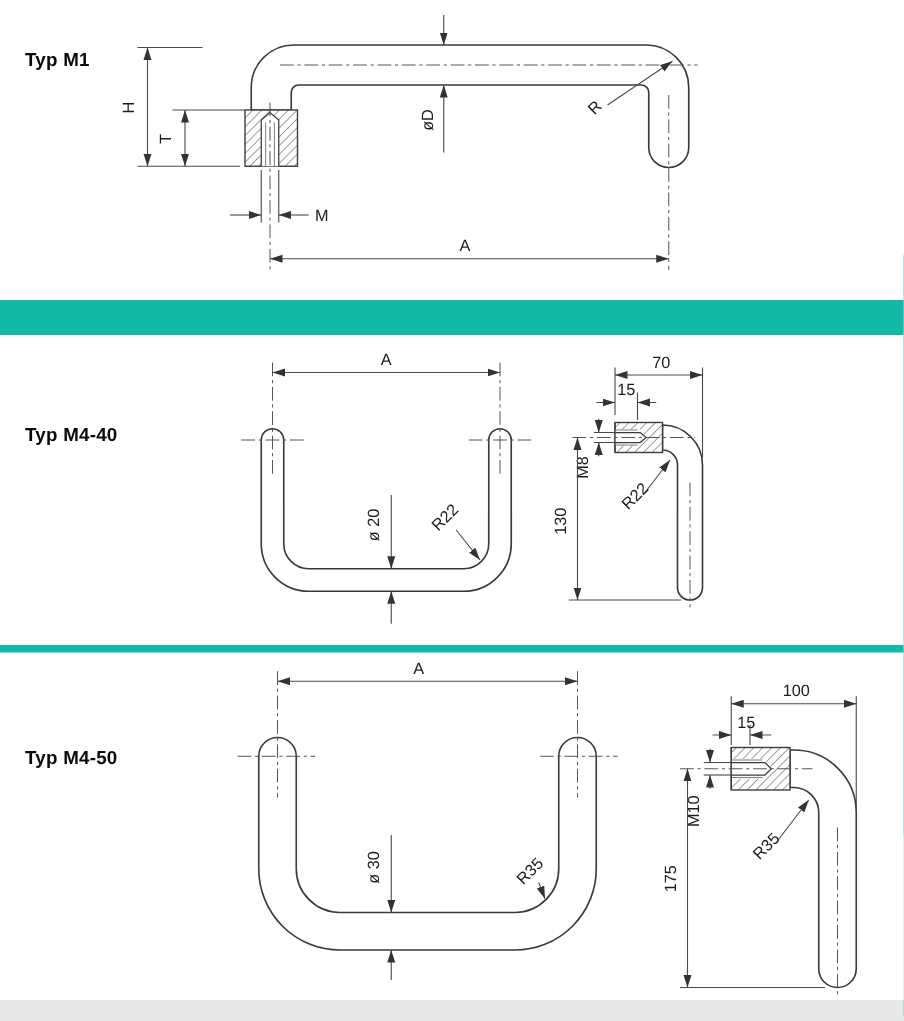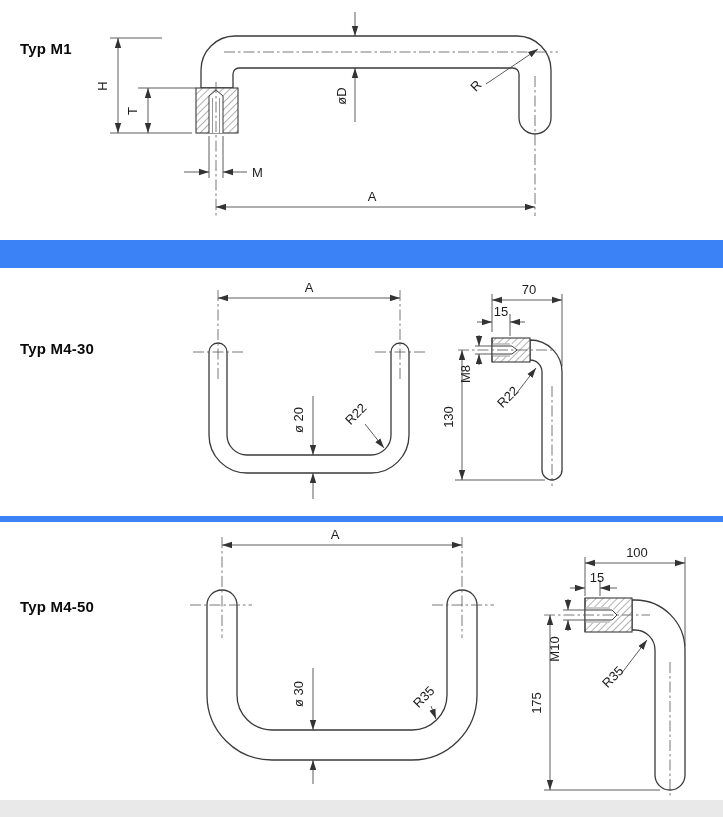--- a/index.html
+++ b/index.html
@@ -1,21 +1,21 @@
 <!DOCTYPE html>
 <html><head>
 <meta charset="utf-8">
 <style>
   html,body{margin:0;padding:0;}
   body{
     width:723px;height:817px;overflow:hidden;
     background:#e9e9e9;
     font-family:"Liberation Sans",sans-serif;
   }
-  .page{width:723px;height:668px;background:#3b82f6;}
+  .page{width:723px;height:668px;background:#14b8a6;}
   .panel{position:relative;background:#ffffff;overflow:hidden;}
   .panel-title{
     position:absolute;left:20px;
     font-size:15px;font-weight:700;color:#0a0a0a;letter-spacing:.2px;
   }
   svg{display:block;}
   svg text{font-family:"Liberation Sans",sans-serif;font-size:13px;fill:#1c1c1c;}
   .outline{fill:#ffffff;stroke:#3a3a3a;stroke-width:1.3;stroke-linejoin:round;}
   .section{stroke:#3a3a3a;stroke-width:1.1;}
   .thin{fill:none;stroke:#3a3a3a;stroke-width:1;}
@@ -90,21 +90,21 @@
       </g>
 
       <g>
         <line class="dim" x1="216" y1="207" x2="535" y2="207" marker-start="url(#ar1)" marker-end="url(#ar1)"></line>
         <text x="372" y="201" text-anchor="middle">A</text>
       </g>
     </svg>
   </section>
 
   <section class="panel" style="height:248px;margin-top:28px">
-    <div class="panel-title" style="top:72px">Typ M4-30</div>
+    <div class="panel-title" style="top:72px">Typ M4-40</div>
     <svg width="723" height="248" viewBox="0 0 723 248">
       <defs>
         <marker id="ar2" markerWidth="11" markerHeight="8" refX="10" refY="4" orient="auto-start-reverse" markerUnits="userSpaceOnUse">
           <path d="M0,0.8 L10,4 L0,7.2 Z" fill="#333"></path>
         </marker>
         <pattern id="h2" width="5" height="5" patternUnits="userSpaceOnUse" patternTransform="rotate(45)">
           <rect width="5" height="5" fill="#ffffff"></rect>
           <line x1="0" y1="0" x2="0" y2="5" stroke="#555" stroke-width="0.9"></line>
         </pattern>
       </defs>

